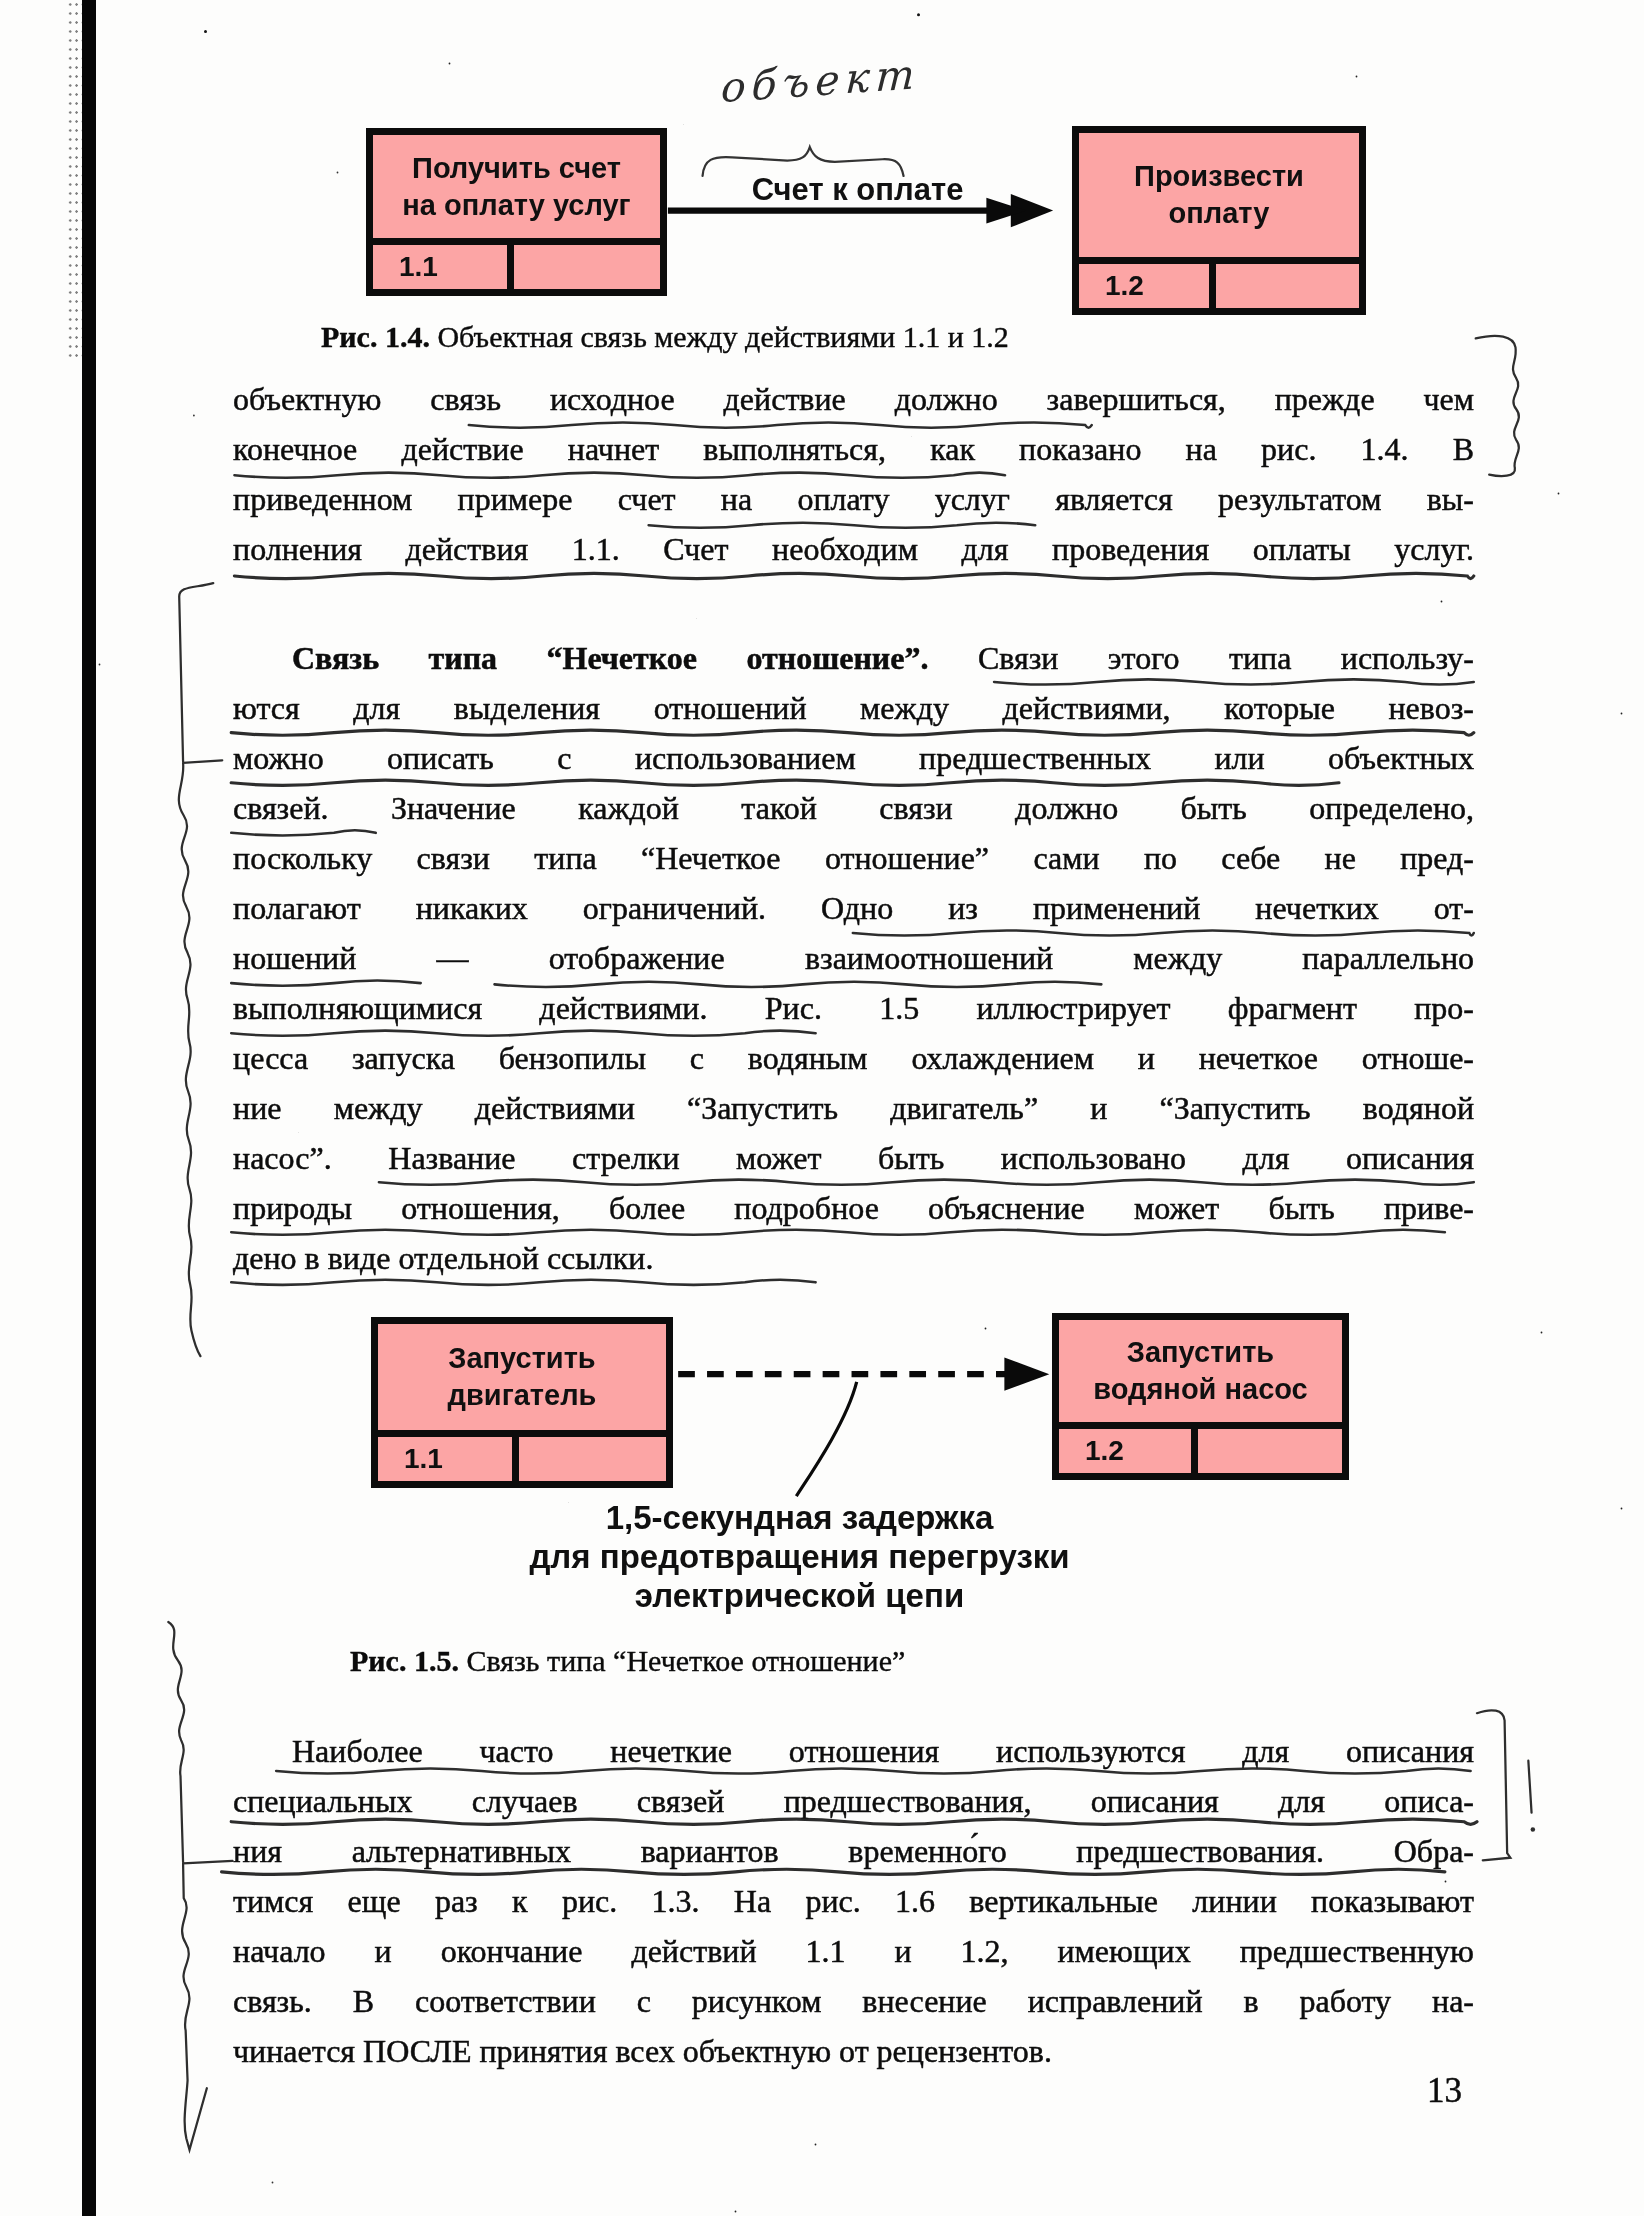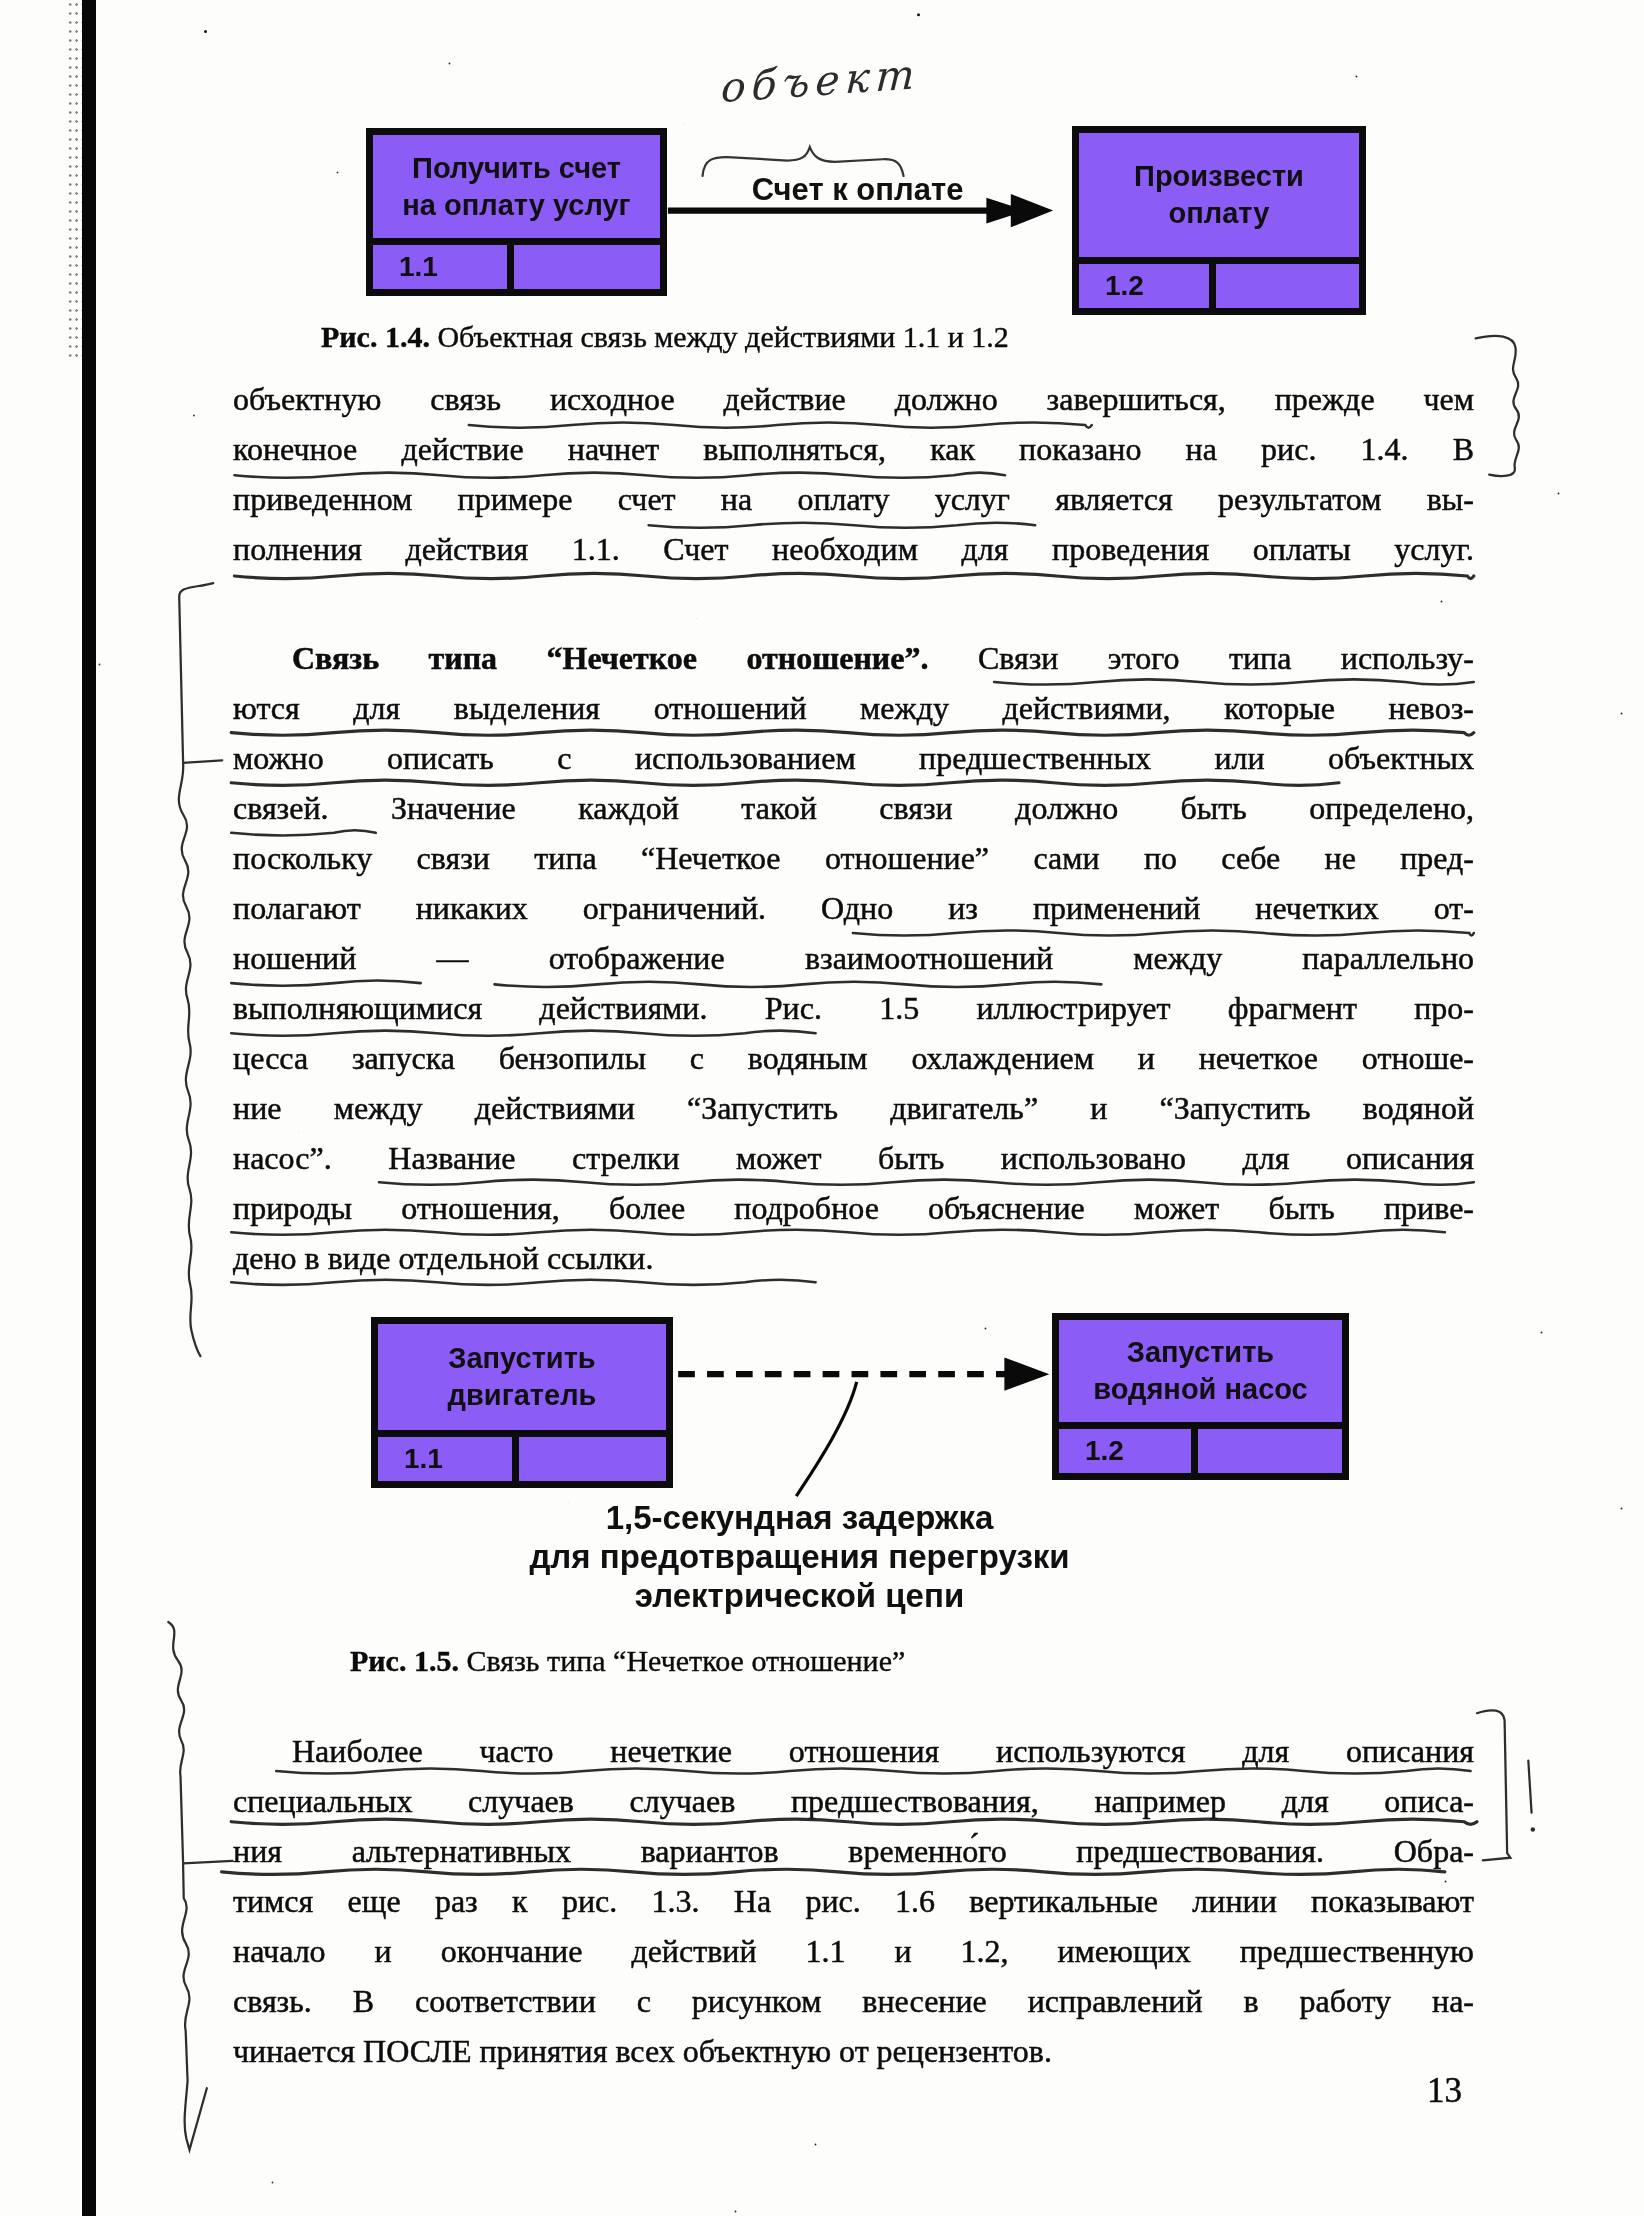--- a/index.html
+++ b/index.html
@@ -15,21 +15,21 @@
   .noise{position:absolute;left:204px;top:29.5px;width:3.2px;height:3.2px;border-radius:50%;background:#141414;
     box-shadow: 244px 32px 0 -0.6px #222, 713px -16.7px 0 0 #111, 1151px 45px 0 -0.6px #222,
     132px 141px 0 -0.6px #333, 478px 93px 0 -1.3px #222, 1353px 462px 0 -0.6px #222,
     -11.6px 384px 0 -0.6px #333, 491px 587px 0 -1.3px #222, 1236px 570px 0 -0.6px #222,
     -106px 633px 0 -0.6px #333, 1416px 682px 0 -0.6px #222, 93px 1101px 0 -1.3px #333,
     222px 1243px 0 -0.6px #222, 780px 1297px 0 -0.6px #222, 1336px 1301px 0 -0.6px #222,
     363px 1471px 0 -1.3px #222, 1416px 1477px 0 -0.6px #222, 247px 1978px 0 -0.6px #222,
     610px 2113px 0 -0.6px #222, 67px 2151px 0 -0.6px #333, 530px 2180px 0 -0.6px #222,
     1240px 1850px 0 -0.6px #222, 706px 405px 0 -1.3px #333;}
   
-  .uob{position:absolute;background:#8b5cf6;border:7.7px solid #0c0c0c;display:flex;flex-direction:column;box-sizing:border-box;}
+  .uob{position:absolute;background:#fca5a5;border:7.7px solid #0c0c0c;display:flex;flex-direction:column;box-sizing:border-box;}
   .uob-title{flex:1;display:flex;align-items:center;justify-content:center;text-align:center;
     font-family:"Liberation Sans", sans-serif;font-weight:bold;font-size:29px;line-height:37px;
     white-space:pre-line;color:#101010;}
   .uob-strip{height:44px;border-top:7.7px solid #0c0c0c;display:flex;}
   .uob-cell-a{width:49%;border-right:7.7px solid #0c0c0c;display:flex;align-items:center;
     padding-left:26px;font-family:"Liberation Sans", sans-serif;font-weight:bold;font-size:28px;color:#101010;box-sizing:border-box;}
   .uob-cell-b{flex:1;}
   
   .arrow-label{position:absolute;left:681px;top:172px;width:353px;text-align:center;
     font-family:"Liberation Sans", sans-serif;font-weight:bold;font-size:31px;color:#111;}
@@ -131,21 +131,21 @@
 для предотвращения перегрузки
 электрической цепи</div>
 
   <div class="caption" style="left:350px;top:1644px;width:1028px;">
     <b>Рис. 1.5.</b><span> Связь типа “Нечеткое отношение”</span>
   </div>
 </div>
 
 <div class="para para3" style="top:1726px;">
     <div class="bodyline">Наиболее часто нечеткие отношения используются для описания</div>
-    <div class="bodyline">специальных случаев случаев предшествования, например для описа-</div>
+    <div class="bodyline">специальных случаев связей предшествования, описания для описа-</div>
     <div class="bodyline">ния альтернативных вариантов временно́го предшествования. Обра-</div>
     <div class="bodyline">тимся еще раз к рис. 1.3. На рис. 1.6 вертикальные линии показывают</div>
     <div class="bodyline">начало и окончание действий 1.1 и 1.2, имеющих предшественную</div>
     <div class="bodyline">связь. В соответствии с рисунком внесение исправлений в работу на-</div>
     <div class="bodyline">чинается ПОСЛЕ принятия всех объектную от рецензентов.</div>
   </div>
 
 <div class="pagenum">13</div>
 
 <svg class="overlay" width="1644" height="2216" viewBox="0 0 2560 3451">

